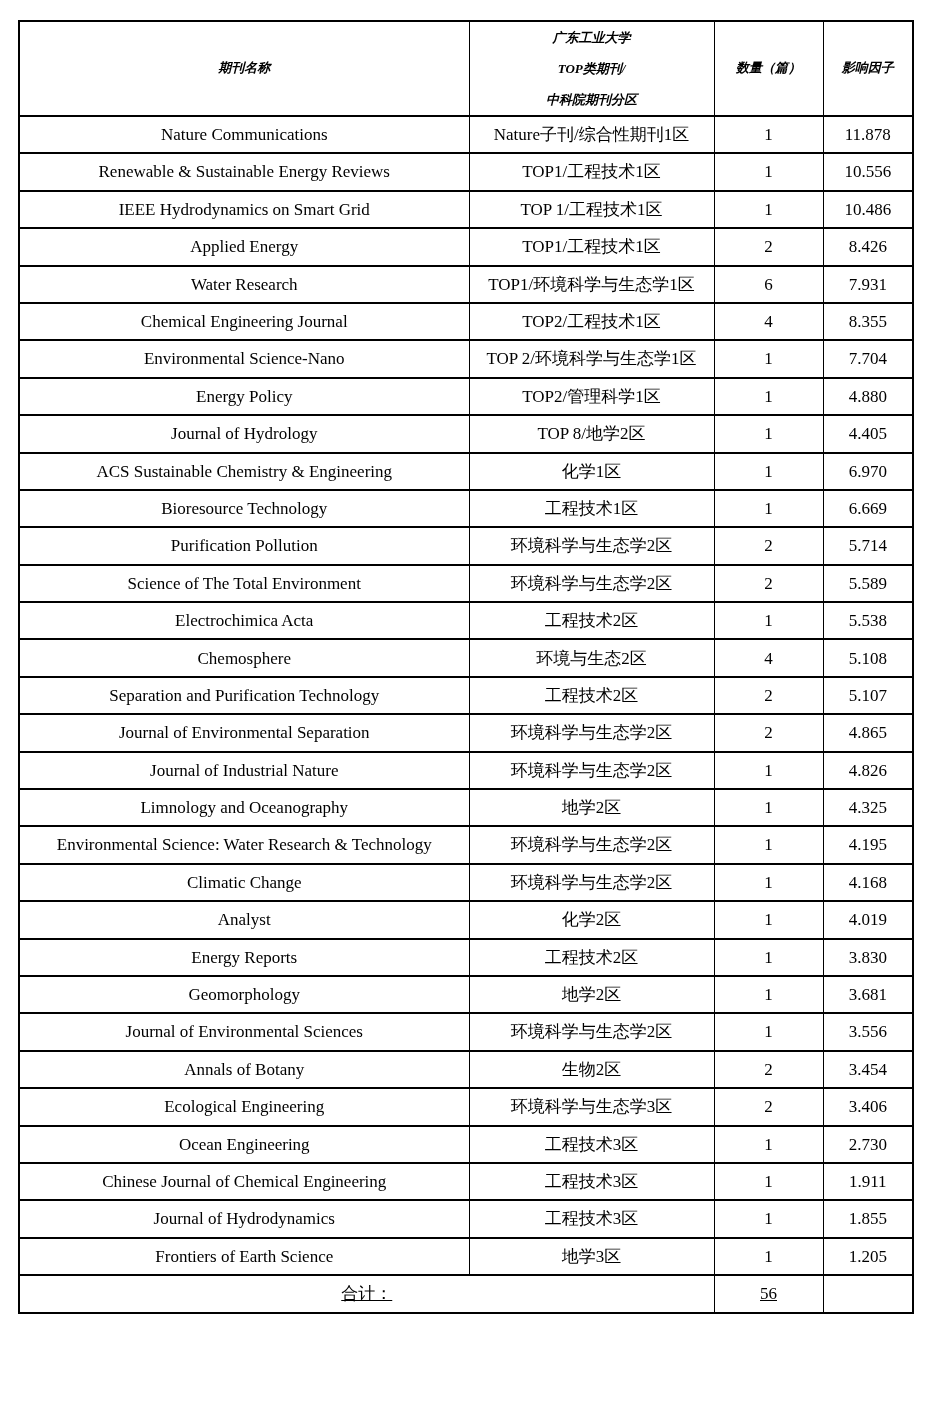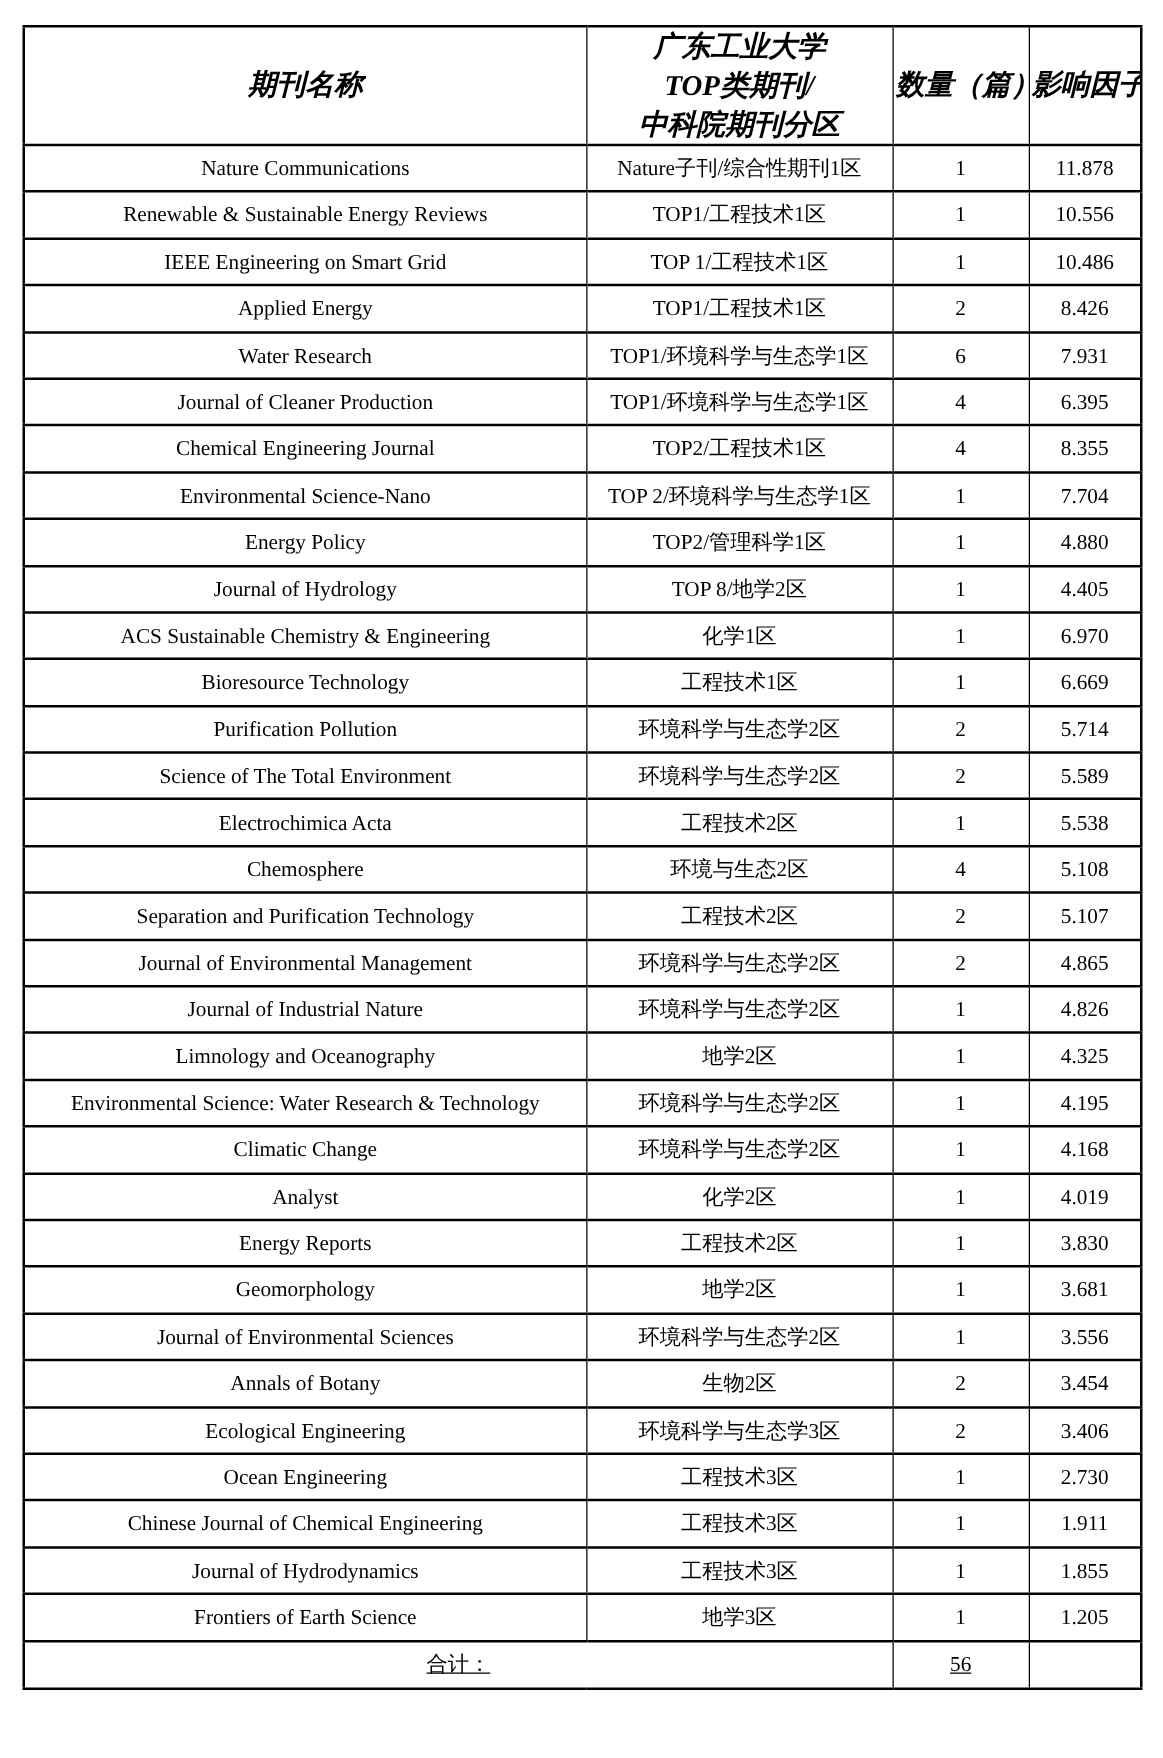--- a/index.html
+++ b/index.html
@@ -40,21 +40,21 @@
     vertical-align: middle;
     padding: 0 2px;
     font-size: 17px;
     line-height: 1.25;
     overflow: hidden;
     white-space: nowrap;
   }
   table.journals thead th {
     height: 93px;
     font-weight: bold;
-    font-size: 23px;
+    font-size: 13px;
     font-style: italic;
   }
   th.cat-head {
     font-style: italic;
   }
   th.cat-head .hline {
     line-height: 31px;
   }
   table.journals tbody td {
     height: 35.4px;
@@ -94,44 +94,38 @@
           <td>1</td>
           <td>11.878</td>
         </tr>
         <tr>
           <td>Renewable &amp; Sustainable Energy Reviews</td>
           <td>TOP1/工程技术1区</td>
           <td>1</td>
           <td>10.556</td>
         </tr>
         <tr>
-          <td>IEEE Engineering on Smart Grid</td>
+          <td>IEEE Hydrodynamics on Smart Grid</td>
           <td>TOP 1/工程技术1区</td>
           <td>1</td>
           <td>10.486</td>
         </tr>
         <tr>
           <td>Applied Energy</td>
           <td>TOP1/工程技术1区</td>
           <td>2</td>
           <td>8.426</td>
         </tr>
         <tr>
           <td>Water Research</td>
           <td>TOP1/环境科学与生态学1区</td>
           <td>6</td>
           <td>7.931</td>
         </tr>
         <tr>
-          <td>Journal of Cleaner Production</td>
-          <td>TOP1/环境科学与生态学1区</td>
-          <td>4</td>
-          <td>6.395</td>
-        </tr>
-        <tr>
           <td>Chemical Engineering Journal</td>
           <td>TOP2/工程技术1区</td>
           <td>4</td>
           <td>8.355</td>
         </tr>
         <tr>
           <td>Environmental Science-Nano</td>
           <td>TOP 2/环境科学与生态学1区</td>
           <td>1</td>
           <td>7.704</td>
@@ -184,21 +178,21 @@
           <td>4</td>
           <td>5.108</td>
         </tr>
         <tr>
           <td>Separation and Purification Technology</td>
           <td>工程技术2区</td>
           <td>2</td>
           <td>5.107</td>
         </tr>
         <tr>
-          <td>Journal of Environmental Management</td>
+          <td>Journal of Environmental Separation</td>
           <td>环境科学与生态学2区</td>
           <td>2</td>
           <td>4.865</td>
         </tr>
         <tr>
           <td>Journal of Industrial Nature</td>
           <td>环境科学与生态学2区</td>
           <td>1</td>
           <td>4.826</td>
         </tr>

